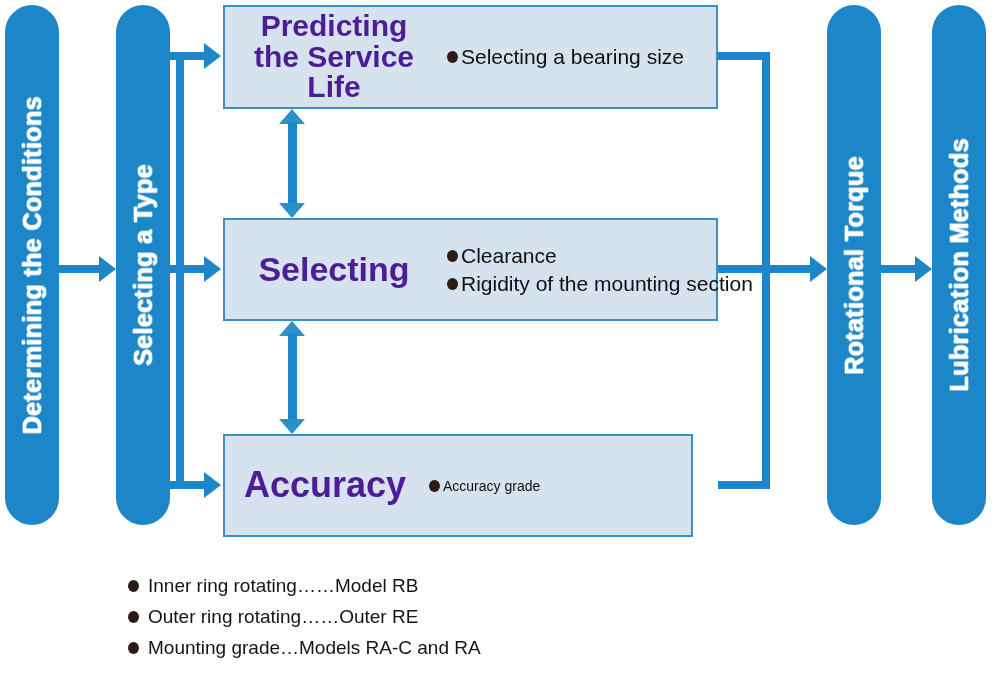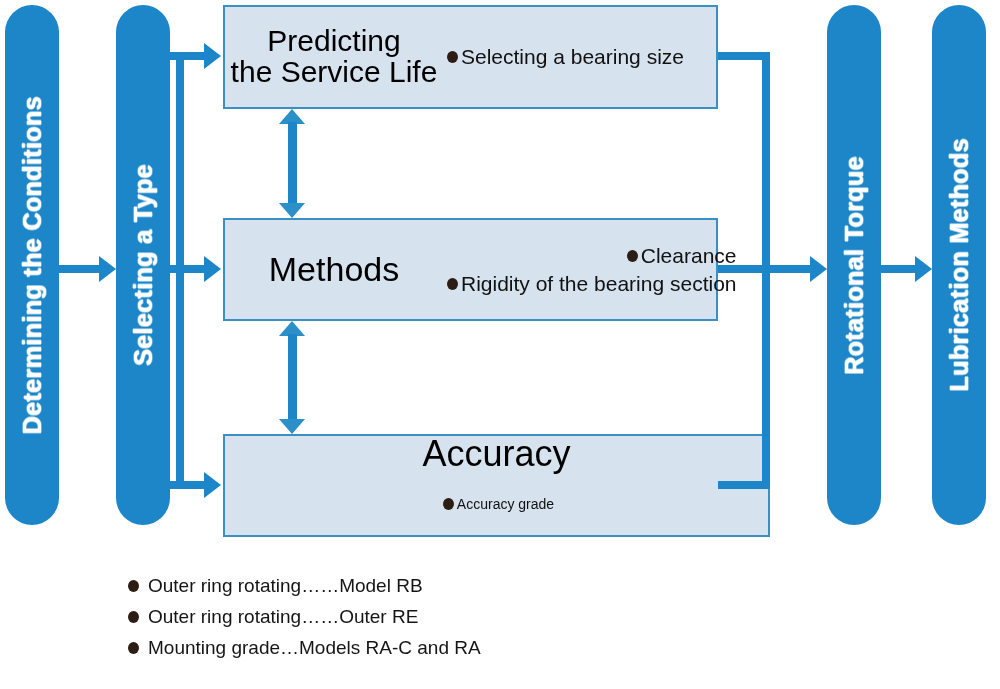--- a/index.html
+++ b/index.html
@@ -46,22 +46,22 @@
   
   .box {
     position: absolute;
     background: #d6e2ee;
     border: 2px solid #3a8fc4;
     box-sizing: border-box;
     display: flex;
     align-items: center;
   }
   .box-title {
-    font-weight: normal;
-    color: #000000;
+    font-weight: bold;
+    color: #4c1d95;
     line-height: 1.02;
     white-space: pre-line;
     flex: 0 0 auto;
   }
   .box-bullets {
     flex: 1 1 auto;
     display: flex;
     flex-direction: column;
     justify-content: center;
   }
@@ -169,38 +169,38 @@
         <span>Selecting a bearing size</span>
       </div>
     </div>
   </div>
 
   <div class="arrow-up" style="left:279px; top:109px;"></div>
   <div class="vline" style="left:288px; top:122px; width:9px; height:83px;"></div>
   <div class="arrow-down" style="left:279px; top:203px;"></div>
 
   <div class="box" style="left:223px; top:218px; width:495px; height:103px;">
-    <div class="box-title" style="width:218px; text-align:center; font-size:34px;">Methods</div>
-    <div class="box-bullets" style="padding-left:4px;align-items:flex-end;">
+    <div class="box-title" style="width:218px; text-align:center; font-size:34px;">Selecting</div>
+    <div class="box-bullets" style="padding-left:4px;">
       <div class="bullet-line" style="font-size:21px; margin-bottom:4px;">
         <span class="bdot"></span>
         <span>Clearance</span>
       </div>
       <div class="bullet-line" style="font-size:21px;">
         <span class="bdot"></span>
-        <span>Rigidity of the bearing section</span>
+        <span>Rigidity of the mounting section</span>
       </div>
     </div>
   </div>
 
   <div class="arrow-up" style="left:279px; top:321px;"></div>
   <div class="vline" style="left:288px; top:334px; width:9px; height:87px;"></div>
   <div class="arrow-down" style="left:279px; top:419px;"></div>
 
-  <div class="box" style="left:223px; top:434px; width:547px; height:103px;flex-direction:column;">
+  <div class="box" style="left:223px; top:434px; width:470px; height:103px;">
     <div class="box-title" style="width:200px; text-align:center; font-size:36px;">Accuracy</div>
     <div class="box-bullets" style="padding-left:4px;">
       <div class="bullet-line" style="font-size:14px;">
         <span class="bdot"></span>
         <span>Accuracy grade</span>
       </div>
     </div>
   </div>
 
   <div class="hline" style="left:718px; top:52px; width:52px; height:8px;"></div>
@@ -221,21 +221,21 @@
   <div class="hline" style="left:881px; top:265px; width:36px; height:8px;"></div>
   <div class="arrow-right" style="left:915px; top:256px;"></div>
 
   <div class="pill" style="left:932px; top:5px; width:54px; height:520px;">
     <span class="pill-label">Lubrication Methods</span>
   </div>
 
   <div id="legend">
     <div class="legend-row">
       <span class="legend-dot"></span>
-      <span>Outer ring rotating……Model RB</span>
+      <span>Inner ring rotating……Model RB</span>
     </div>
     <div class="legend-row">
       <span class="legend-dot"></span>
       <span>Outer ring rotating……Outer RE</span>
     </div>
     <div class="legend-row">
       <span class="legend-dot"></span>
       <span>Mounting grade…Models RA-C and RA</span>
     </div>
   </div>

